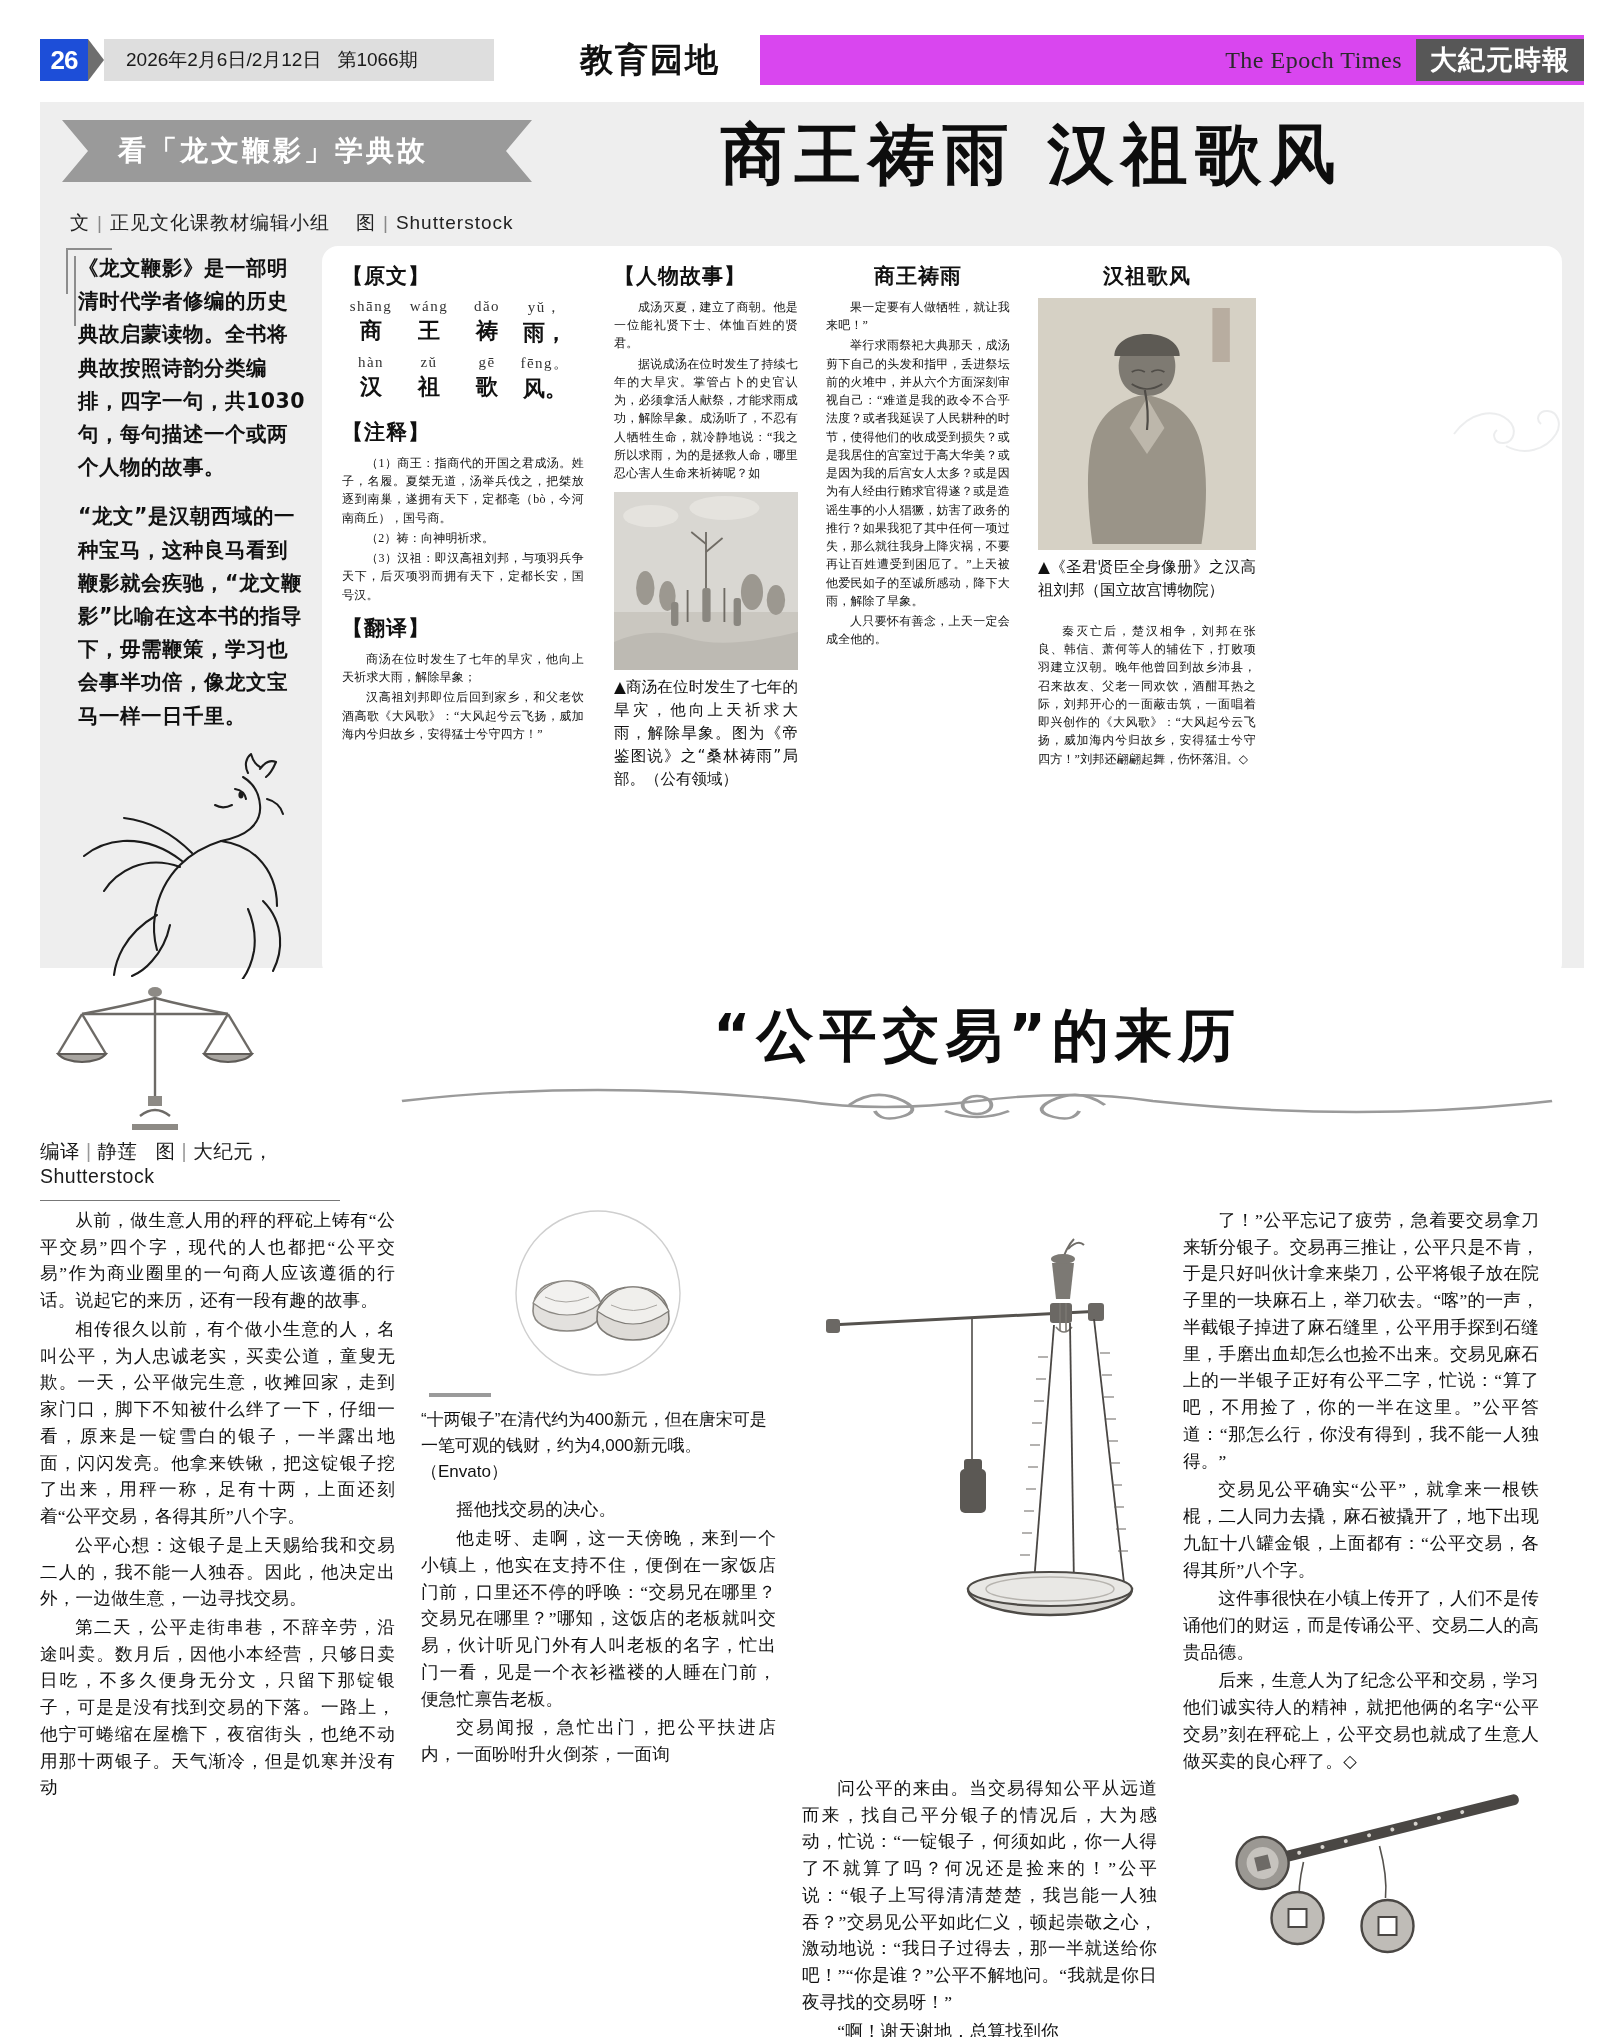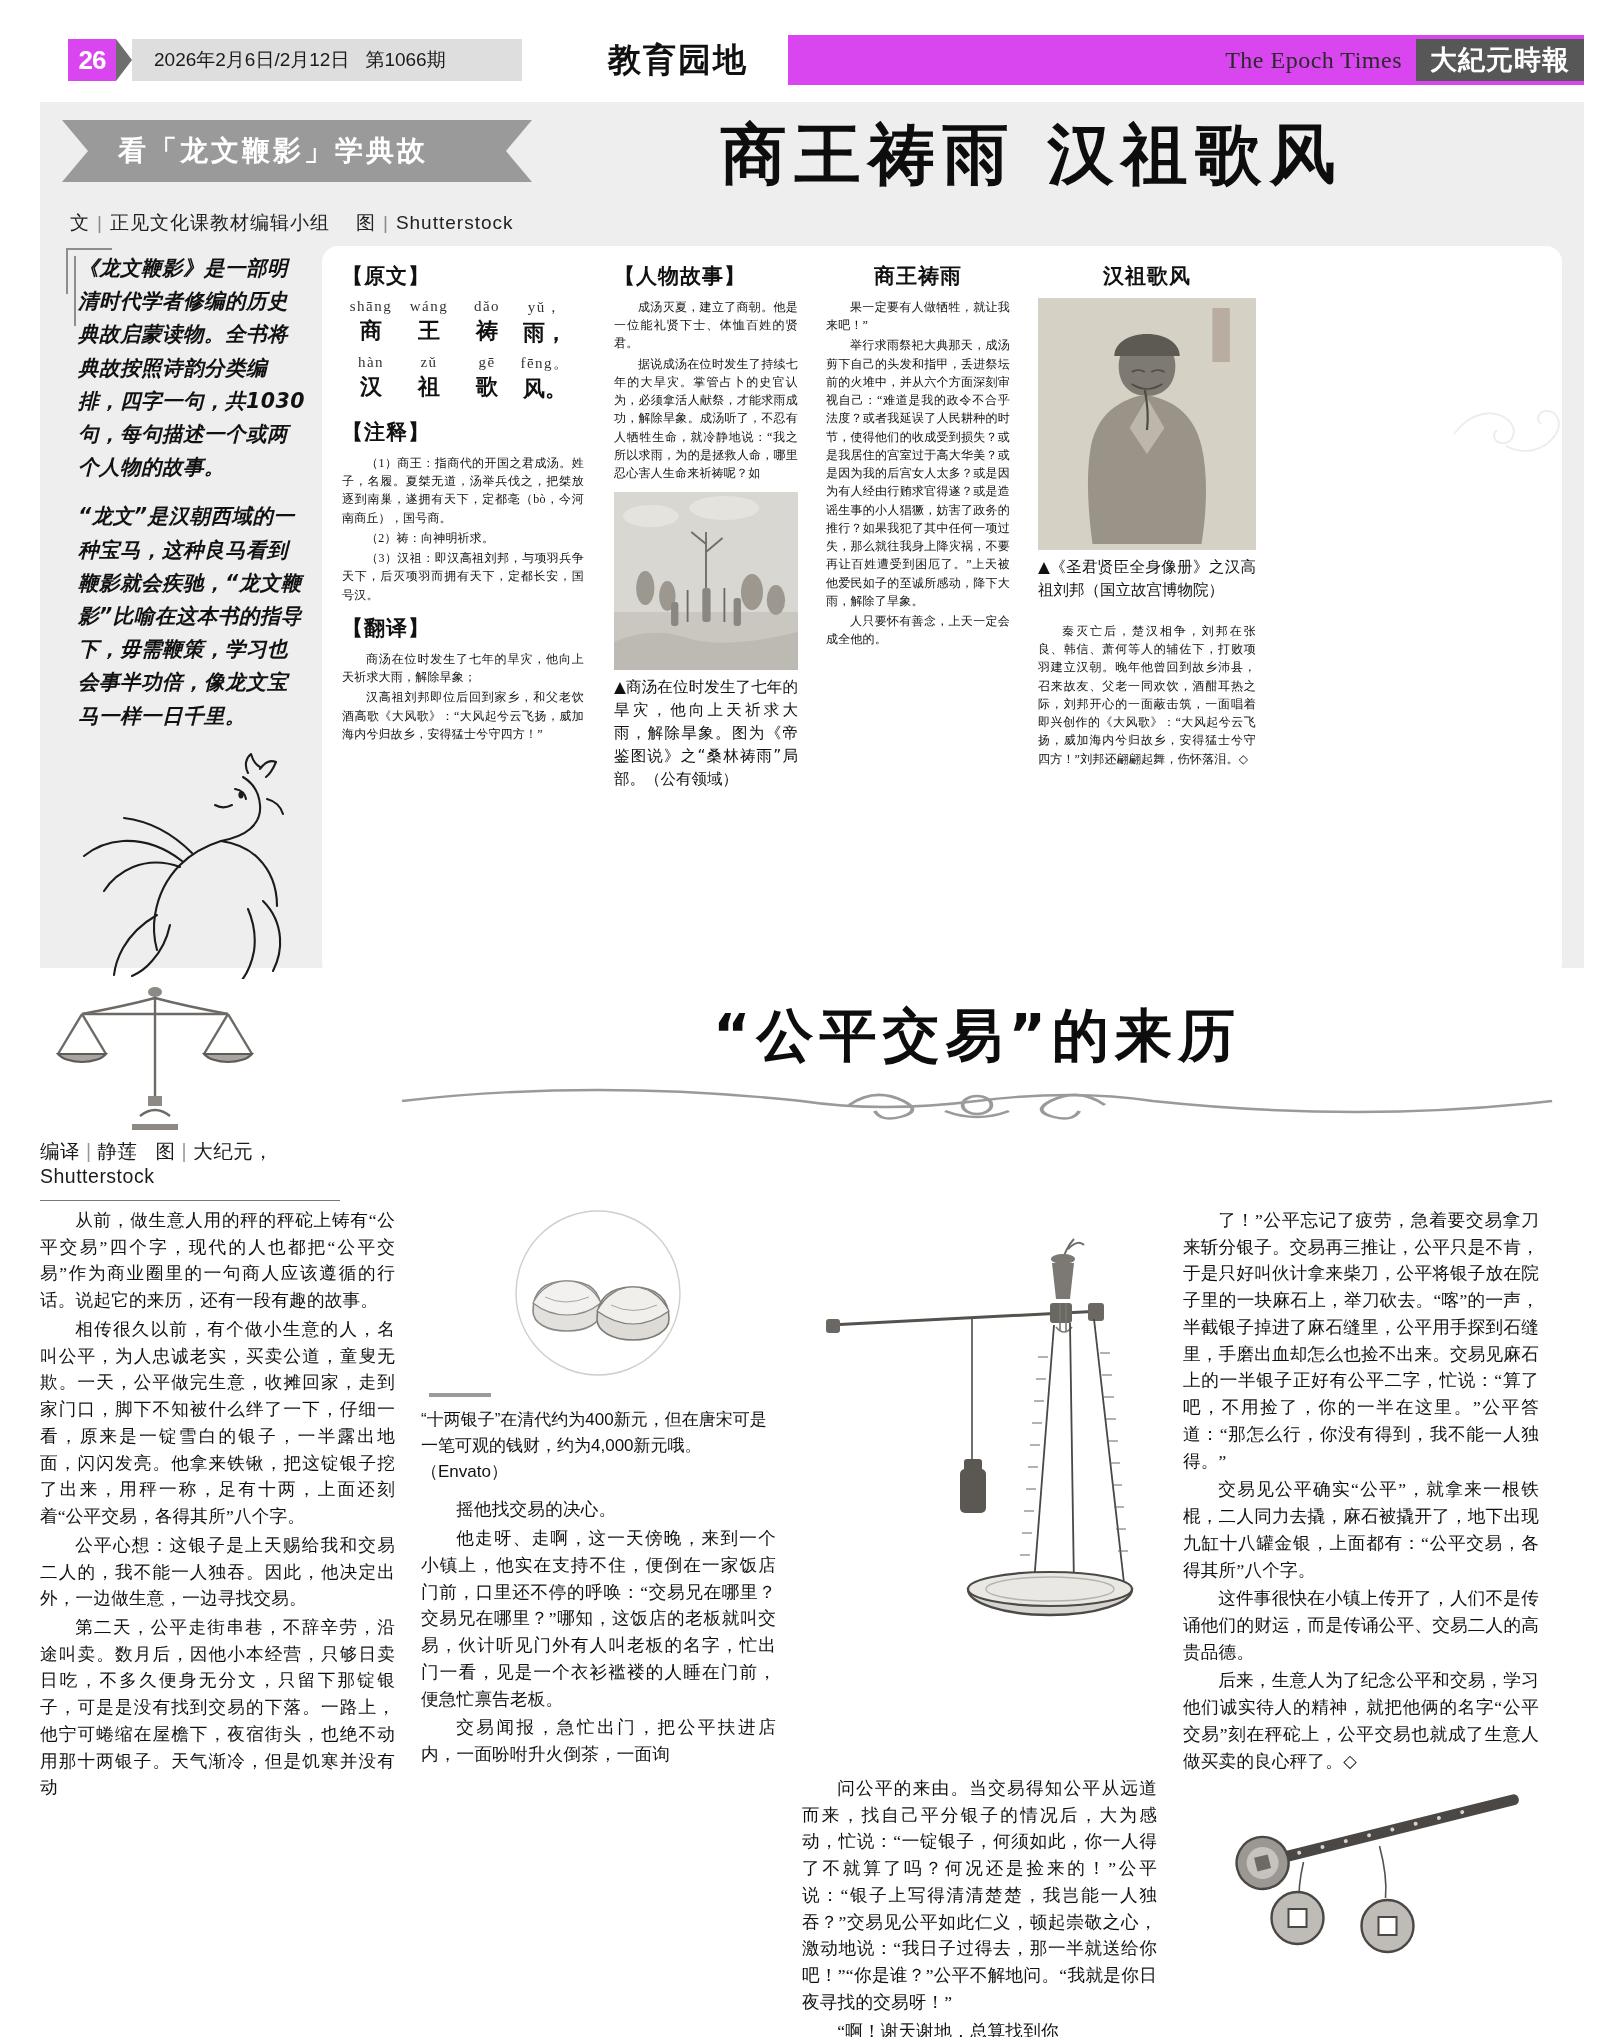--- a/index.html
+++ b/index.html
@@ -11,24 +11,23 @@
     color:#111;
     overflow:hidden;
     position:relative;
   }
   .page { width:1624px; height:2037px; position:relative; padding:0 40px; }
 
   
   .topbar { display:flex; align-items:center; height:56px; margin-top:32px; position:relative; }
   .pagenum-wrap { display:flex; align-items:stretch; height:42px; }
   .pagenum {
-    background:#d946ef; color:#fff; font-weight:bold; font-size:26px;
+    background:#1d4ed8; color:#fff; font-weight:bold; font-size:26px;
     display:flex; align-items:center; justify-content:center; width:48px;
     letter-spacing:-1px;
-    margin-left:28px;
   }
   .pagenum-arrow { width:0;height:0;border-top:21px solid transparent;border-bottom:21px solid transparent;border-left:16px solid #6e6e6e; }
   .dateline-bar {
     background:#dedede; height:42px; display:flex; align-items:center;
     padding:0 18px 0 22px; font-size:19px; color:#1a1a1a; letter-spacing:0px;
     min-width:390px;
   }
   .dateline-bar span { margin-right:16px; }
   .section-title {
     flex:0 0 auto; font-size:33px; font-weight:bold; color:#111;
@@ -73,21 +72,21 @@
   .intro-col .corner {
     position:absolute; left:4px; top:2px; width:46px; height:46px;
     border-left:2px solid #8d8d8d; border-top:2px solid #8d8d8d;
   }
   .intro-col .corner2 {
     position:absolute; left:12px; top:10px; width:34px; height:70px;
     border-left:2px solid #8d8d8d;
   }
   .intro-text { font-size:20.5px; font-weight:bold; line-height:1.62; letter-spacing:.5px;
     font-family:"DejaVu Sans",sans-serif; padding-left:16px; padding-top:6px; color:#111; }
-  .intro-text p { margin:0 0 16px 0;font-style:italic; }
+  .intro-text p { margin:0 0 16px 0; }
   .horse { margin-top:6px; height:230px; position:relative; }
 
   
   .card {
     flex:1; background:#fff; border-radius:16px; padding:16px 20px 14px 20px;
     display:flex; gap:0; position:relative; overflow:hidden;
   }
   .card .swirl { position:absolute; opacity:.18; pointer-events:none; }
 
   .c-orig { width:258px; padding-right:16px; }

